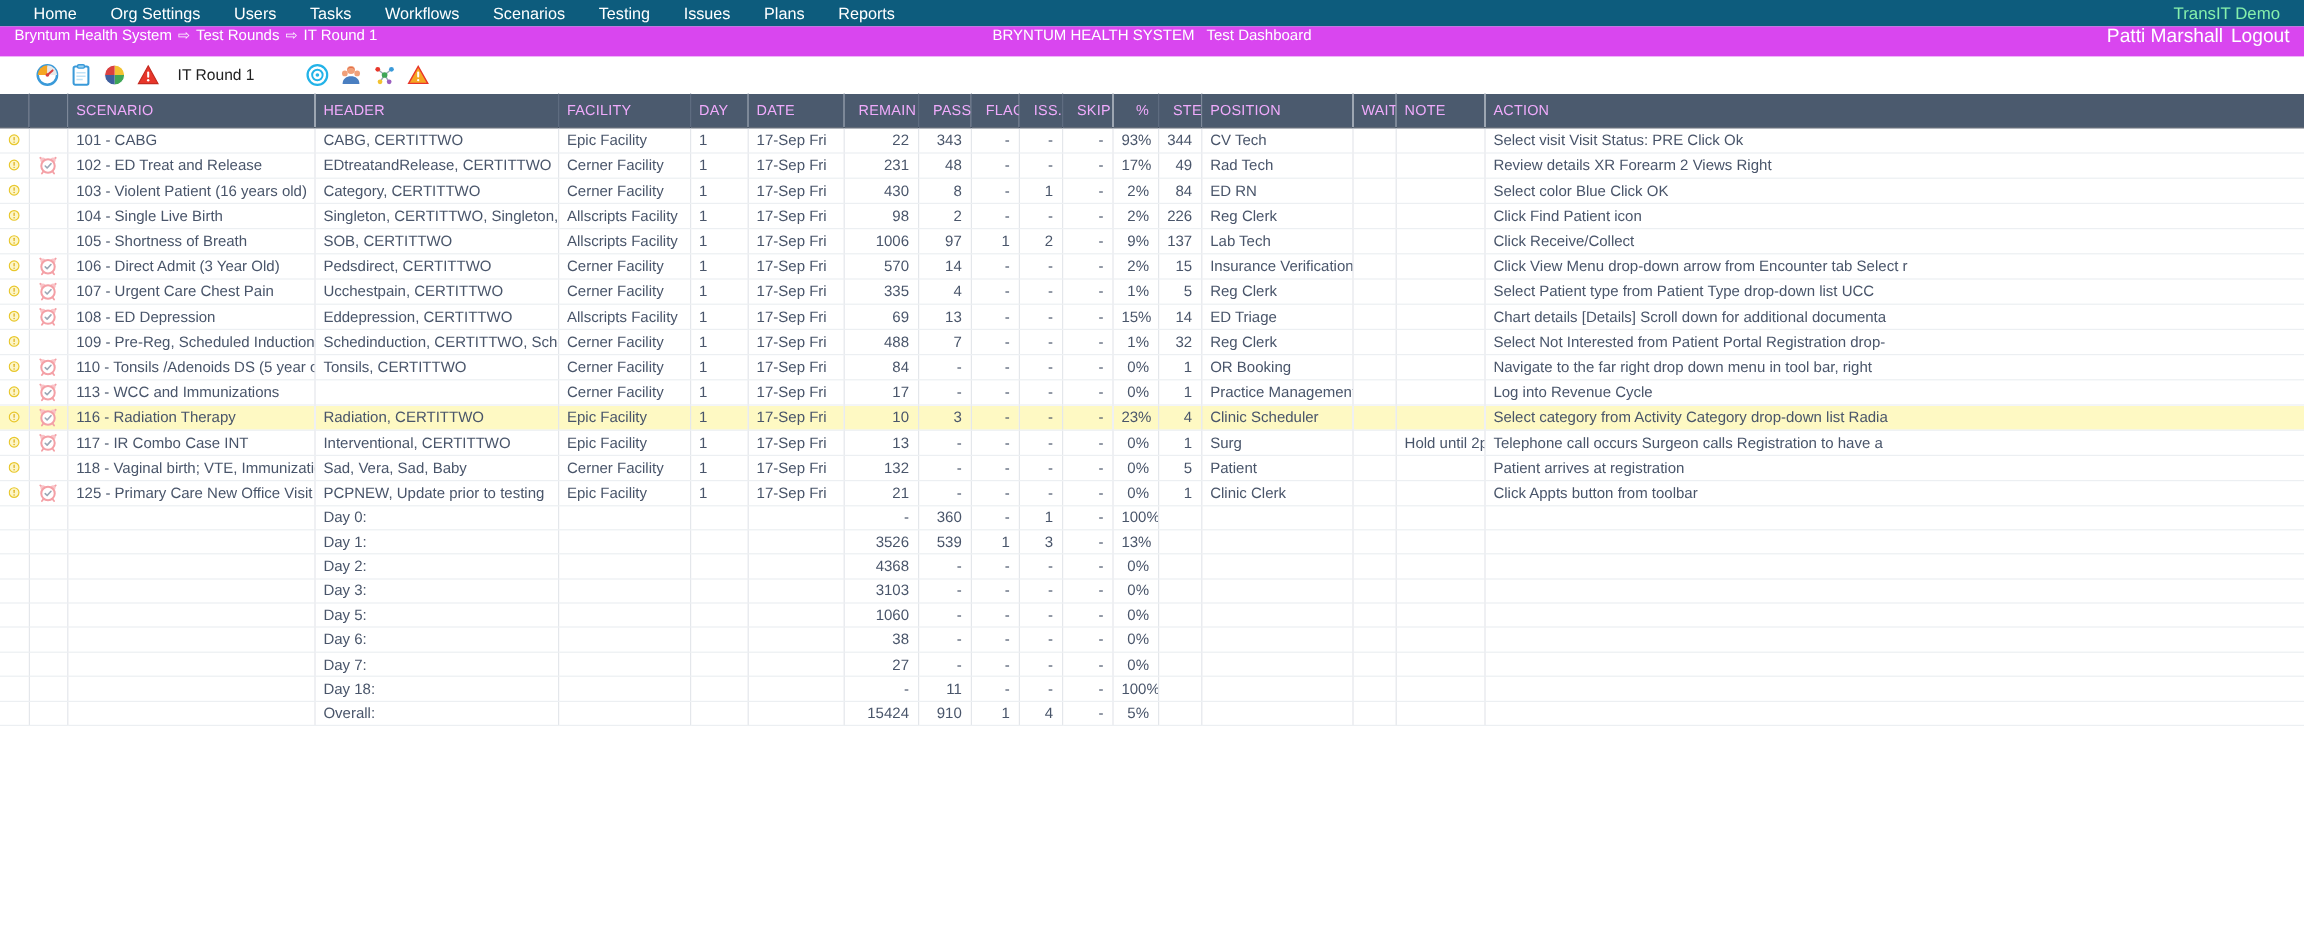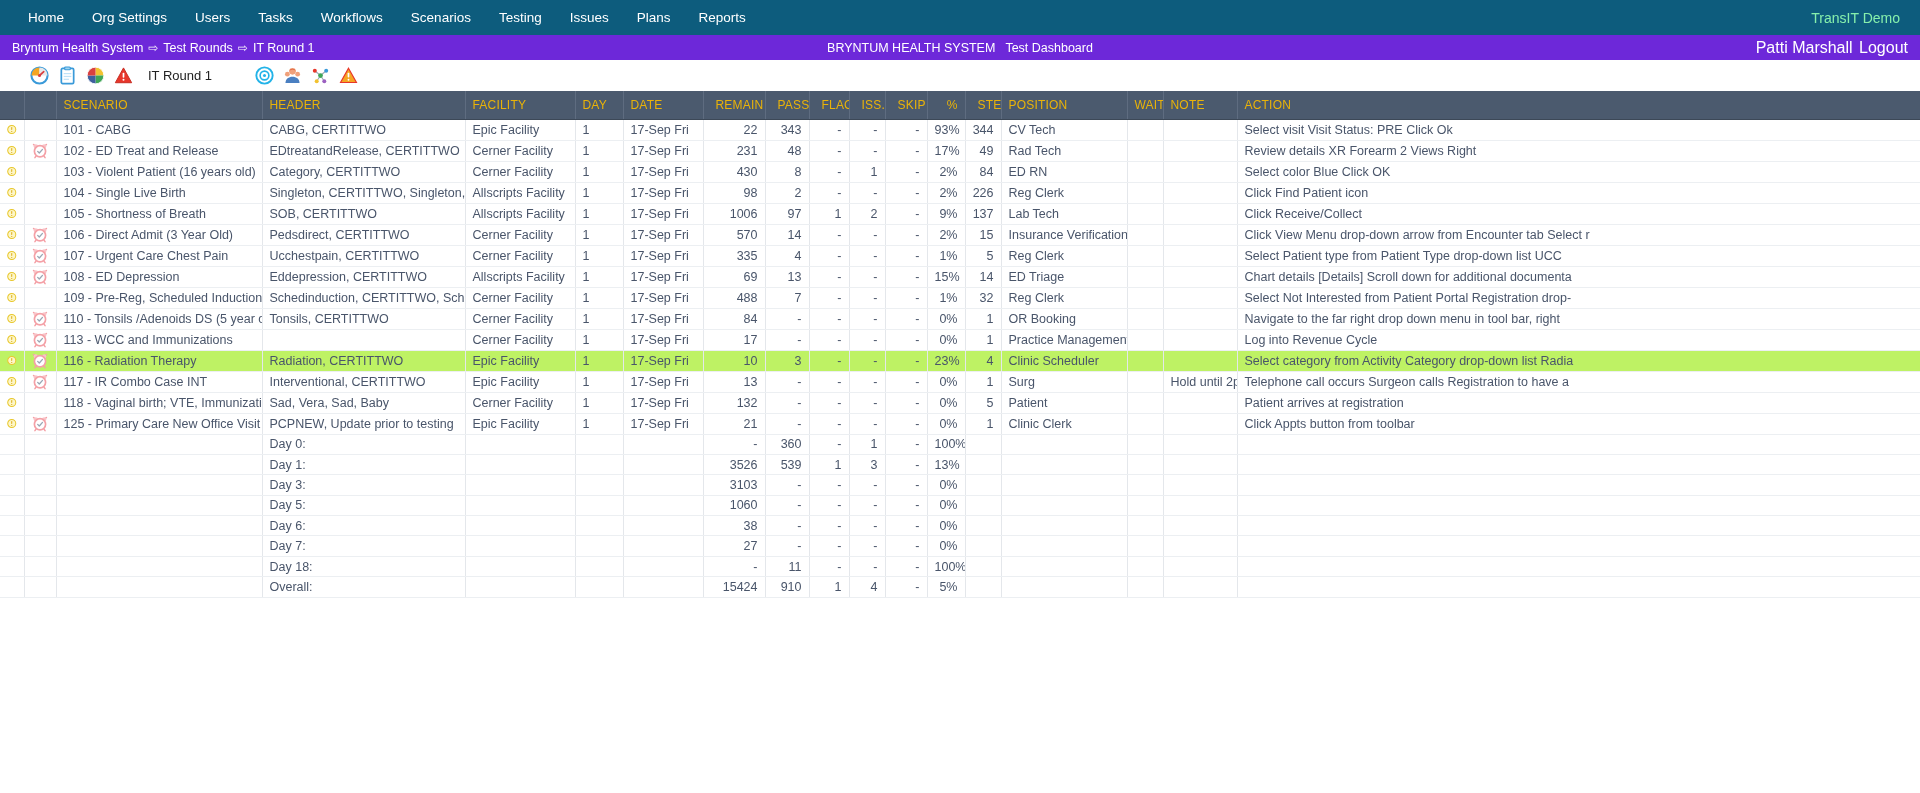--- a/index.html
+++ b/index.html
@@ -5,21 +5,21 @@
   * { box-sizing: border-box; margin: 0; padding: 0; }
   html, body {
     width: 1920px; height: 793px;
     font-family: "Liberation Sans", sans-serif;
     background: #ffffff;
     overflow: hidden;
   }
 
   
   .topnav {
-    height: 35px;
+    height: 22px;
     background: #0d5c7d;
     display: flex;
     align-items: center;
     padding: 0 14px;
     color: #ffffff;
   }
   .topnav .nav-items { display: flex; align-items: center; gap: 0; }
   .topnav .nav-item {
     font-size: 13.5px;
     color: #ffffff;
@@ -32,23 +32,23 @@
     margin-left: auto;
     font-size: 14px;
     color: #86efac;
     padding-right: 6px;
     white-space: nowrap;
   }
 
   
   .orangebar {
     height: 25px;
-    background: #6d28d9;
+    background: #d946ef;
     display: flex;
-    align-items: center;
+    align-items: flex-start;
     position: relative;
     color: #ffffff;
     font-size: 12.5px;
     padding: 0 12px;
   }
   .orangebar .crumbs { display: flex; align-items: center; gap: 5px; white-space: nowrap; }
   .orangebar .crumb { cursor: pointer; }
   .orangebar .crumb-sep { font-size: 12px; opacity: .95; }
   .orangebar .center-title {
     position: absolute;
@@ -95,21 +95,21 @@
   .grid { width: 1920px; }
   table.grid-table {
     border-collapse: collapse;
     table-layout: fixed;
     width: 1920px;
     font-size: 12.5px;
     color: #4a5568;
   }
   table.grid-table thead th {
     background: #4b5a6e;
-    color: #eab308;
+    color: #f0abfc;
     font-weight: normal;
     font-size: 12px;
     height: 28px;
     text-align: left;
     padding: 0 7px;
     border-right: 1px solid #5e6c80;
     border-bottom: 1px solid #3c4857;
     letter-spacing: .2px;
     white-space: nowrap;
     overflow: hidden;
@@ -121,21 +121,21 @@
     border-right: 1px solid #e4e7eb;
     border-bottom: 1px solid #eceff2;
     white-space: nowrap;
     overflow: hidden;
     text-overflow: clip;
     vertical-align: middle;
     font-size: 12.5px;
     color: #49556a;
   }
   table.grid-table tbody td.num { text-align: right; }
-  table.grid-table tbody tr.highlight td { background: #bef264; }
+  table.grid-table tbody tr.highlight td { background: #fef9c3; }
   table.grid-table tbody tr.summary td { color: #49556a; }
 
   td.iconcell {
     padding: 0;
     text-align: center;
     border-right: 1px solid #e4e7eb;
   }
   .ico-wrap { display: flex; align-items: center; justify-content: center; height: 20px; }
 
   
@@ -883,20 +883,40 @@
           <td class="num"></td>
           <td></td>
           <td></td>
           <td></td>
           <td></td>
         </tr>
         <tr class="summary">
           <td class="iconcell"></td>
           <td class="iconcell"></td>
           <td></td>
+          <td>Day 2:</td>
+          <td></td>
+          <td></td>
+          <td></td>
+          <td class="num">4368</td>
+          <td class="num">-</td>
+          <td class="num">-</td>
+          <td class="num">-</td>
+          <td class="num">-</td>
+          <td class="num">0%</td>
+          <td class="num"></td>
+          <td></td>
+          <td></td>
+          <td></td>
+          <td></td>
+        </tr>
+        <tr class="summary">
+          <td class="iconcell"></td>
+          <td class="iconcell"></td>
+          <td></td>
           <td>Day 3:</td>
           <td></td>
           <td></td>
           <td></td>
           <td class="num">3103</td>
           <td class="num">-</td>
           <td class="num">-</td>
           <td class="num">-</td>
           <td class="num">-</td>
           <td class="num">0%</td>

